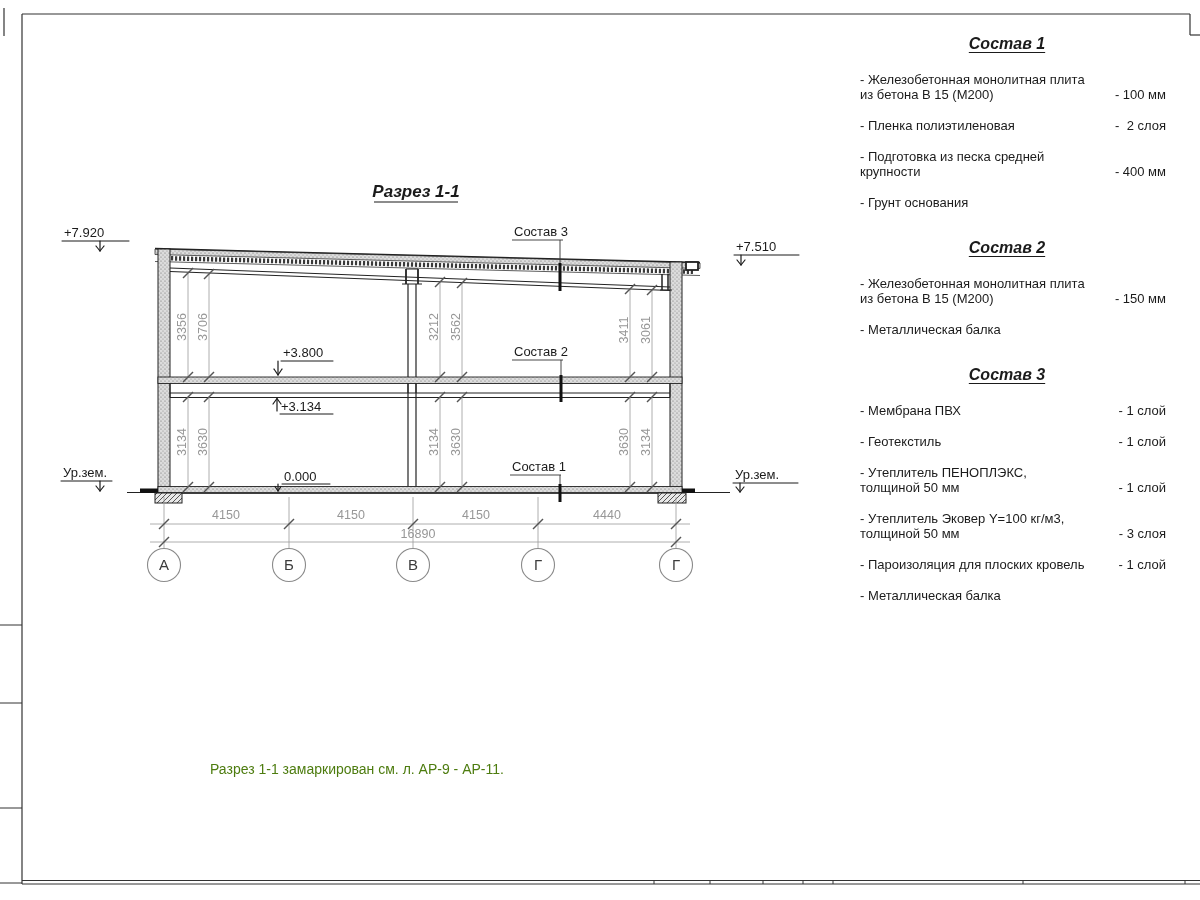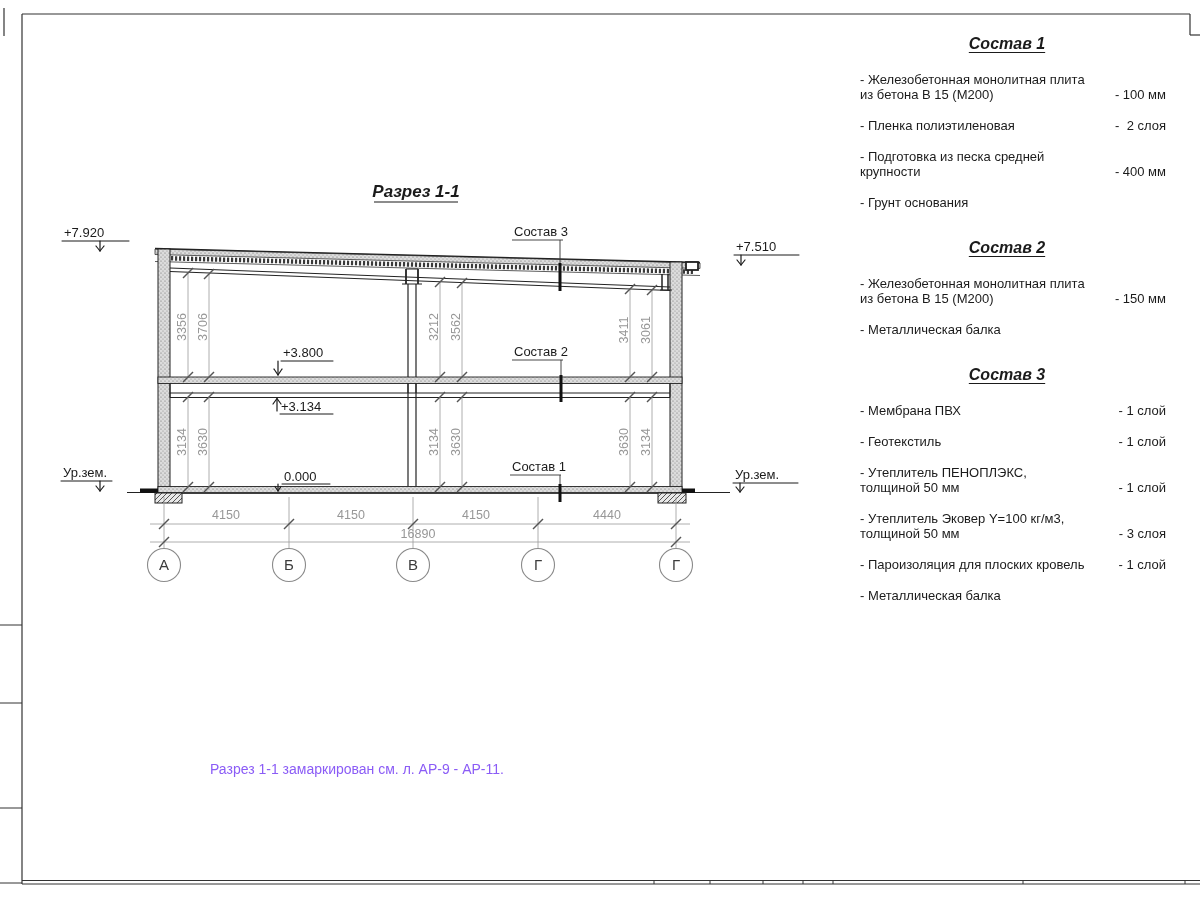--- a/index.html
+++ b/index.html
@@ -10,21 +10,21 @@
   #sheet{position:absolute;left:0;top:0;}
   .panel{position:absolute;left:848px;top:36px;width:318px;font-size:13px;line-height:15px;color:#1b1b1b;}
   .sec-title{text-align:center;font-style:italic;font-weight:700;font-size:16px;
     text-decoration:underline;text-underline-offset:3px;margin:0 0 21px 0;}
   .sec{margin:0;}
   .sec + .sec{margin-top:30px;}
   .row{display:flex;justify-content:space-between;align-items:flex-end;margin-bottom:16px;margin-left:12px;}
   .lt{max-width:240px;}
   .lt span{display:block;}
   .rv{white-space:pre;padding-left:6px;text-align:right;}
-  .note{position:absolute;left:210px;top:761px;font-size:14px;color:#8b5cf6;}
+  .note{position:absolute;left:210px;top:761px;font-size:14px;color:#4d7c0f;}
   svg text{font-family:"Liberation Sans", sans-serif;}
   .dimtxt{fill:#979797;font-size:12.5px;}
   .blktxt{fill:#1b1b1b;font-size:13px;}
   .gridtxt{fill:#3c3c3c;font-size:15px;}
 </style>
 </head>
 <body>
 
 <svg id="sheet" width="1200" height="900" viewBox="0 0 1200 900">
   <defs>

